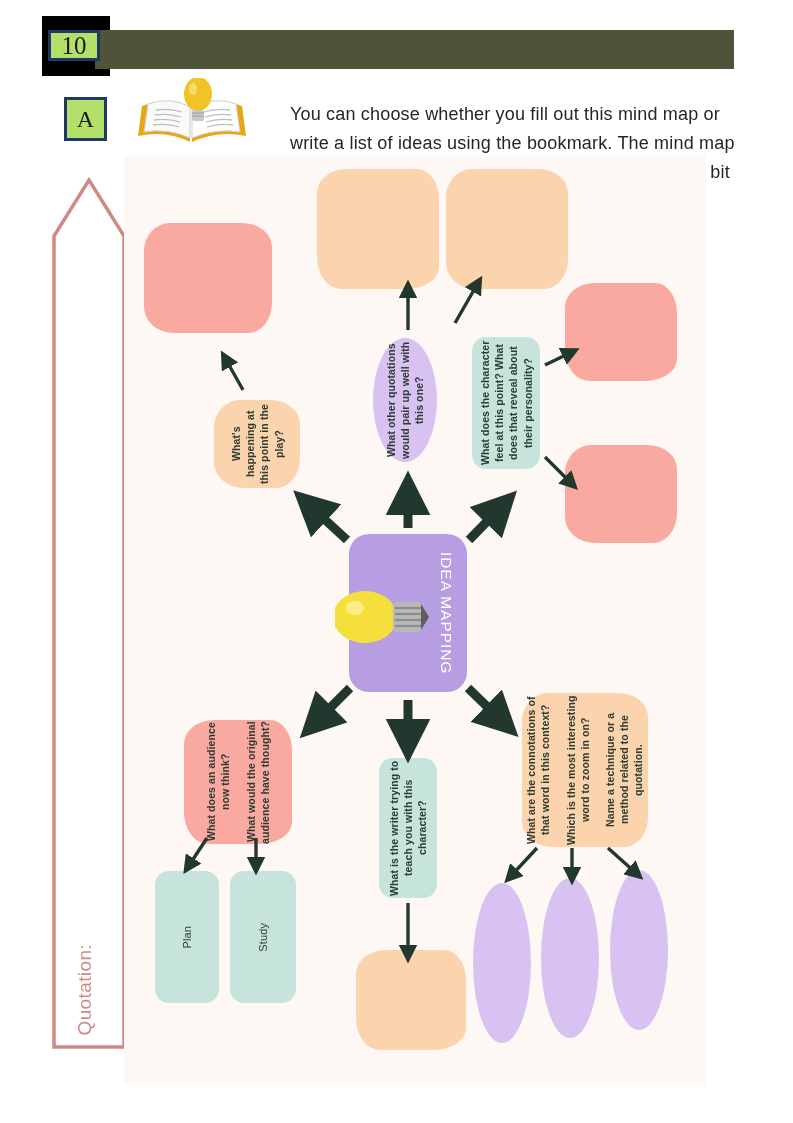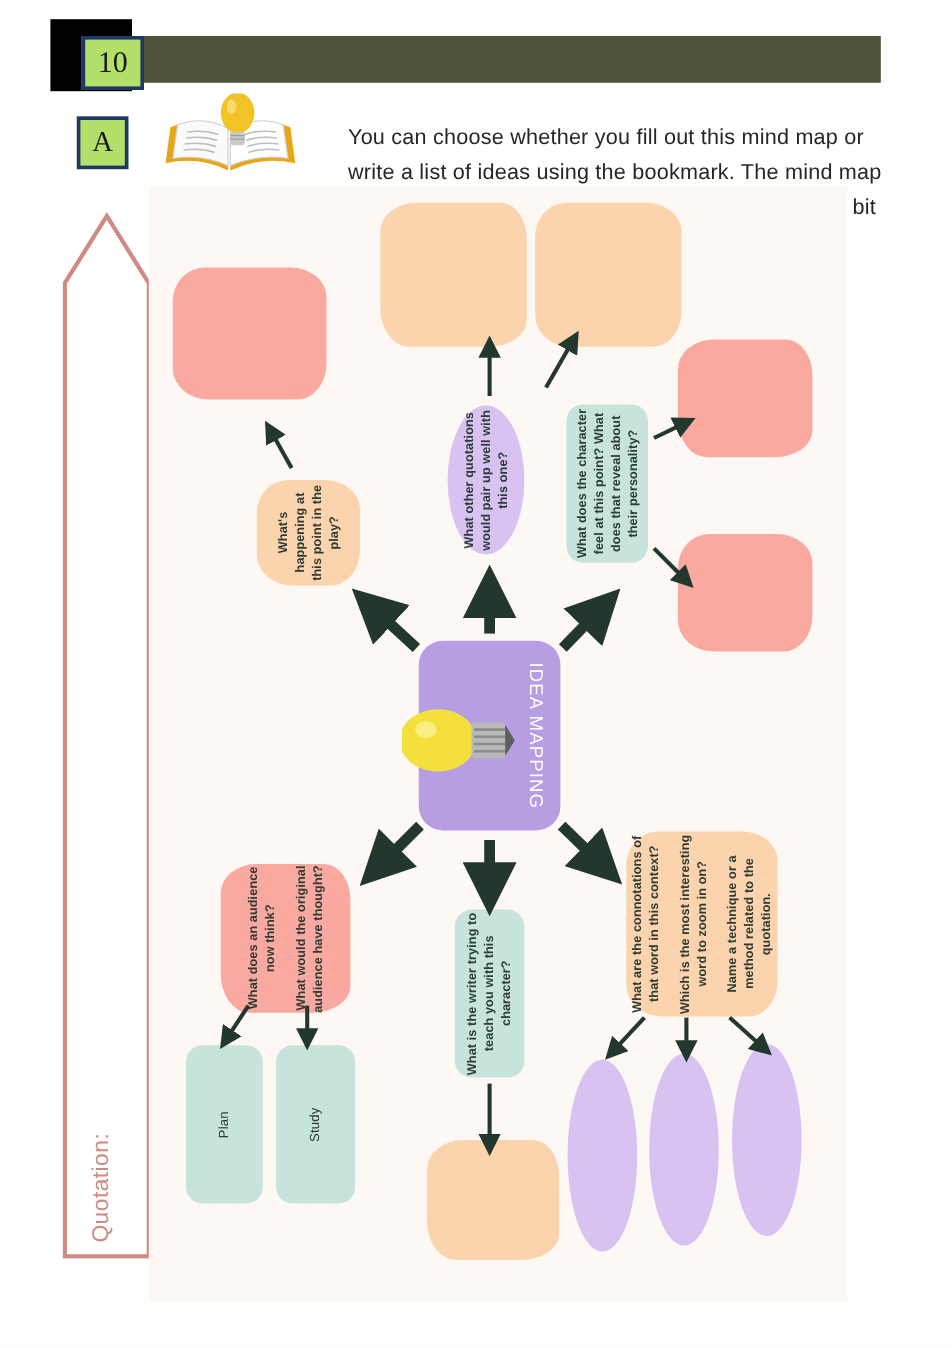--- a/index.html
+++ b/index.html
@@ -33,22 +33,22 @@
     background: #B2E06A;
     border: 3px solid #1F3864;
     box-sizing: border-box;
     display: flex;
     align-items: center;
     justify-content: center;
     color: #1a1a1a;
     font-family: "Liberation Serif", serif;
   }
   #badge-number {
-    left: 68px; top: 30px;
-    width: 52px; height: 45px;
+    left: 48px; top: 30px;
+    width: 52px; height: 31px;
     font-size: 25px;
   }
   #badge-letter {
     left: 64px; top: 97px;
     width: 43px; height: 44px;
     font-size: 24px;
   }
 
   
   #book-icon {

